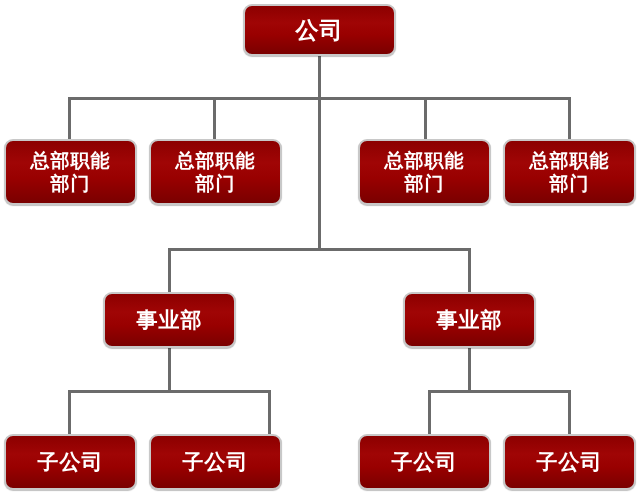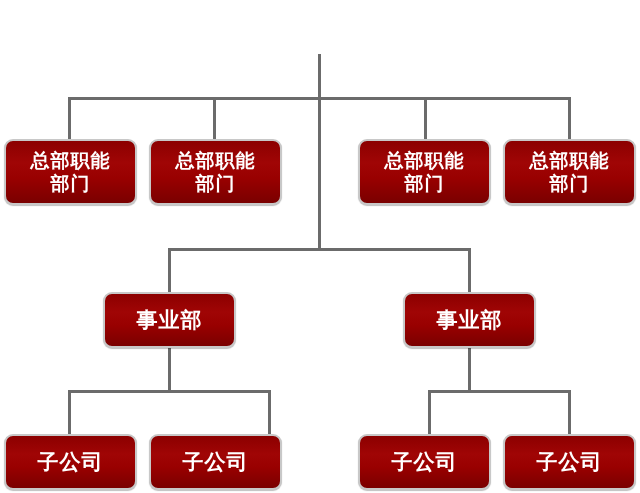--- a/index.html
+++ b/index.html
@@ -72,20 +72,23 @@
   <div class="connector v" style="left:168px; top:348px; width:3px; height:44px;"></div>
   <div class="connector h" style="left:68px; top:390px; width:203px; height:3px;"></div>
   <div class="connector v" style="left:68px; top:390px; width:3px; height:44px;"></div>
   <div class="connector v" style="left:268px; top:390px; width:3px; height:44px;"></div>
 
   <div class="connector v" style="left:468px; top:348px; width:3px; height:44px;"></div>
   <div class="connector h" style="left:428px; top:390px; width:143px; height:3px;"></div>
   <div class="connector v" style="left:428px; top:390px; width:3px; height:44px;"></div>
   <div class="connector v" style="left:568px; top:390px; width:3px; height:44px;"></div>
 
+  <div class="node" style="left:243px; top:4px; width:153px; height:52px; font-size:23px;">
+    <span class="node-label">公司</span>
+  </div>
 
   <div class="node" style="left:4px; top:139px; width:133px; height:66px; font-size:19px;">
     <span class="node-label">总部职能
 部门</span>
   </div>
   <div class="node" style="left:149px; top:139px; width:133px; height:66px; font-size:19px;">
     <span class="node-label">总部职能
 部门</span>
   </div>
   <div class="node" style="left:358px; top:139px; width:133px; height:66px; font-size:19px;">

